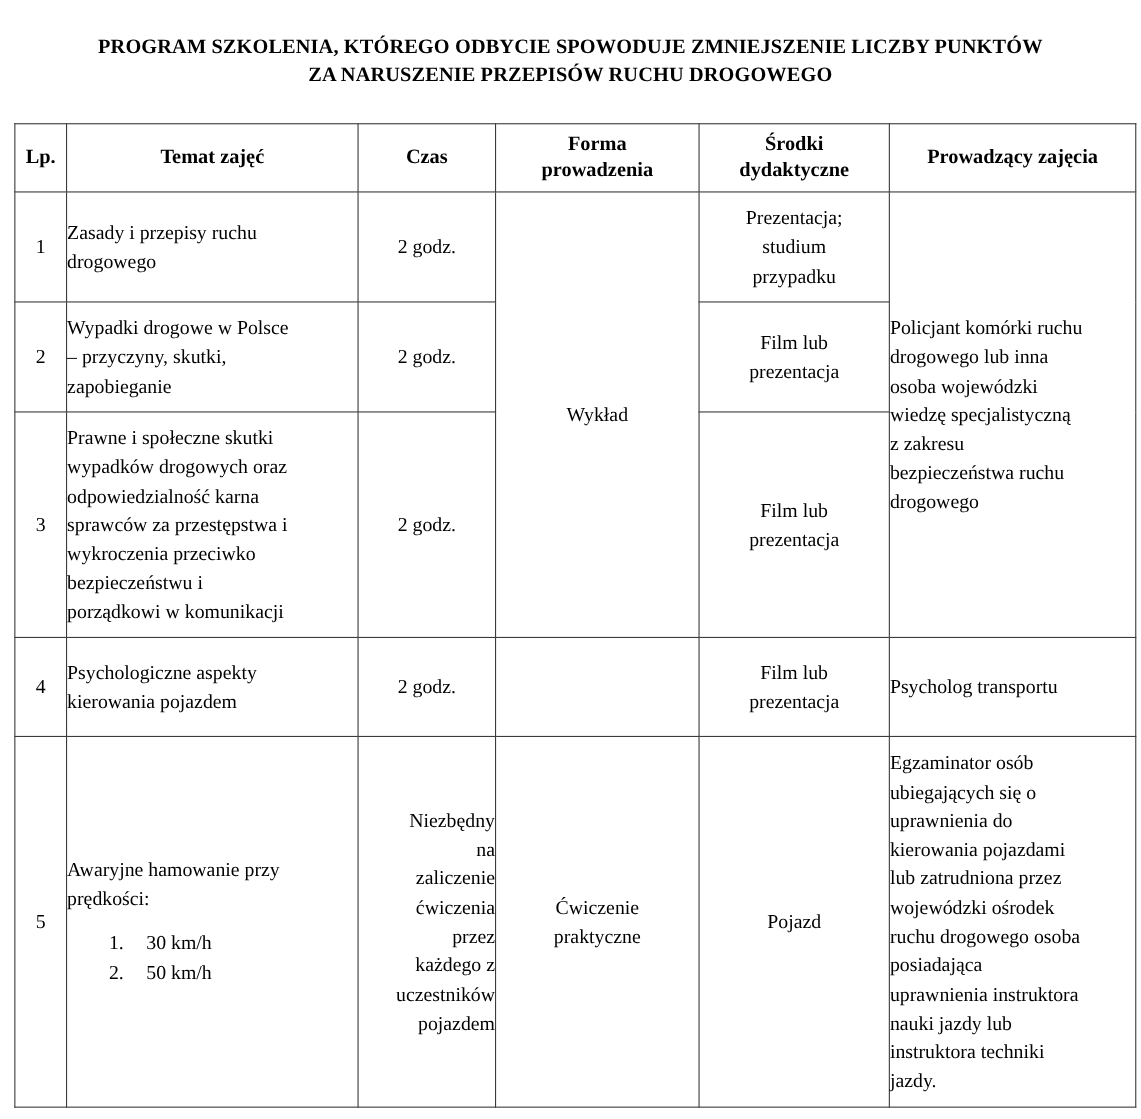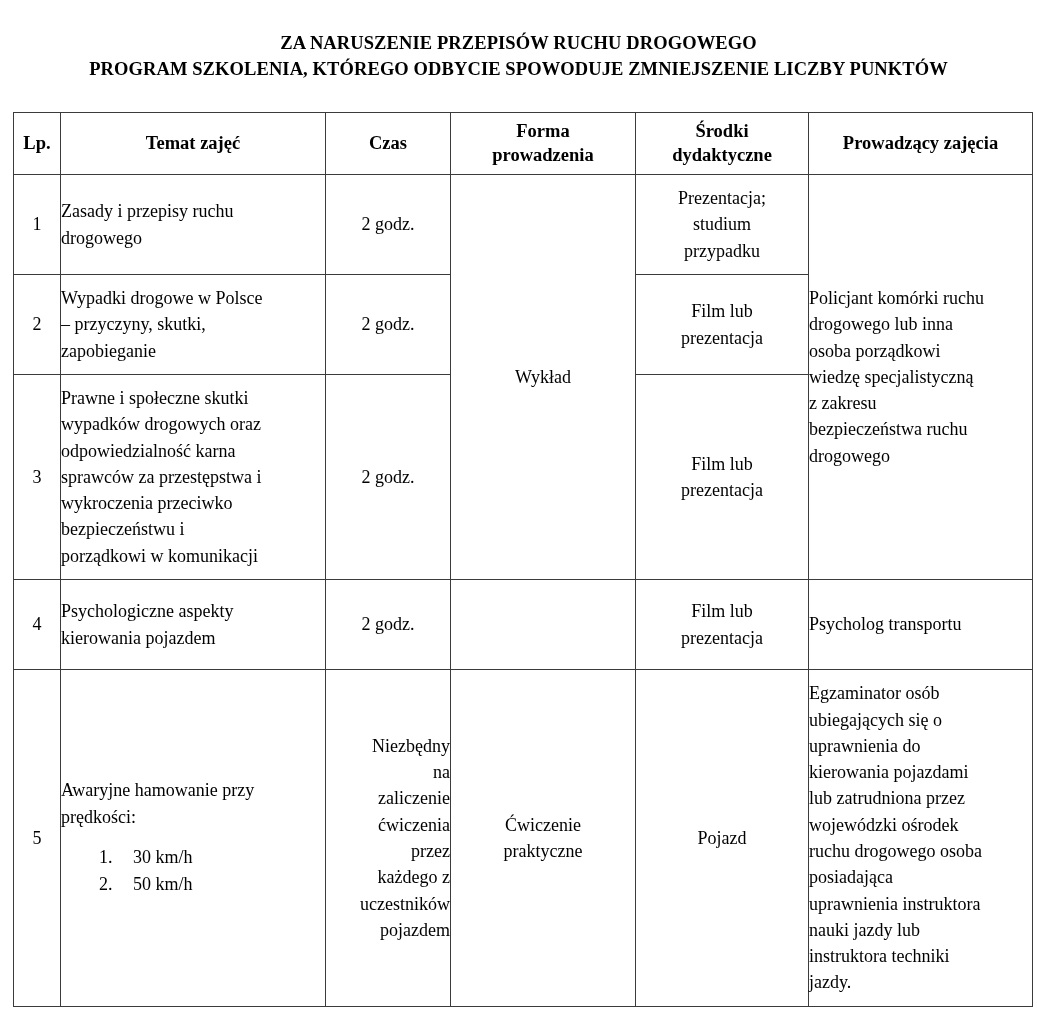--- a/index.html
+++ b/index.html
@@ -164,22 +164,22 @@
   }
 
   .lines span { display: block; }
 </style>
 </head>
 <body>
 
 <div class="page">
 
   <h1 class="doc-title">
+    <span class="title-line">PROGRAM SZKOLENIA, KTÓREGO ODBYCIE SPOWODUJE ZMNIEJSZENIE LICZBY PUNKTÓW</span>
     <span class="title-line">ZA NARUSZENIE PRZEPISÓW RUCHU DROGOWEGO</span>
-    <span class="title-line">PROGRAM SZKOLENIA, KTÓREGO ODBYCIE SPOWODUJE ZMNIEJSZENIE LICZBY PUNKTÓW</span>
   </h1>
 
   <div class="table-wrap">
     <table class="program-table">
       <colgroup>
         <col class="c-lp">
         <col class="c-topic">
         <col class="c-time">
         <col class="c-form">
         <col class="c-media">
@@ -223,21 +223,21 @@
             <span class="lines">
               <span>Prezentacja;</span>
               <span>studium</span>
               <span>przypadku</span>
             </span>
           </td>
           <td class="lead" rowspan="3">
             <span class="lines">
               <span>Policjant komórki ruchu</span>
               <span>drogowego lub inna</span>
-              <span>osoba porządkowi</span>
+              <span>osoba wojewódzki</span>
               <span>wiedzę specjalistyczną</span>
               <span>z zakresu</span>
               <span>bezpieczeństwa ruchu</span>
               <span>drogowego</span>
             </span>
           </td>
         </tr>
 
         <tr class="r2">
           <td class="lp">2</td>

